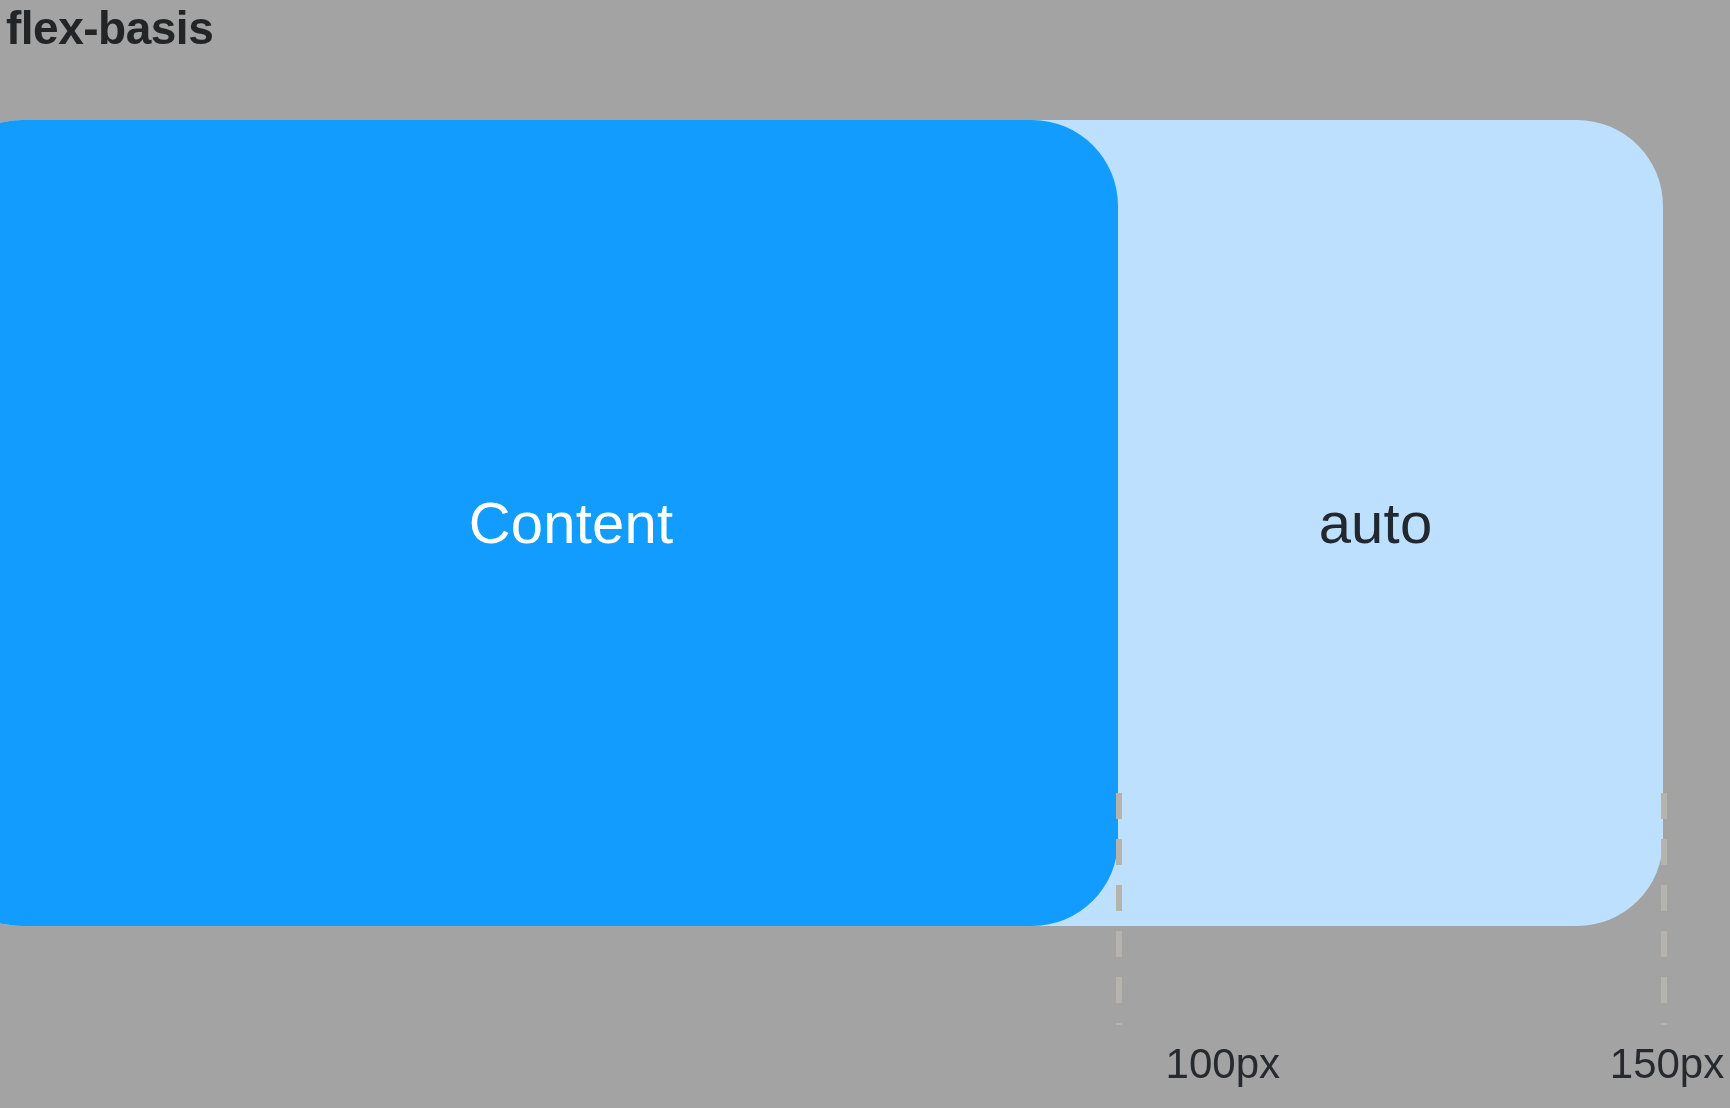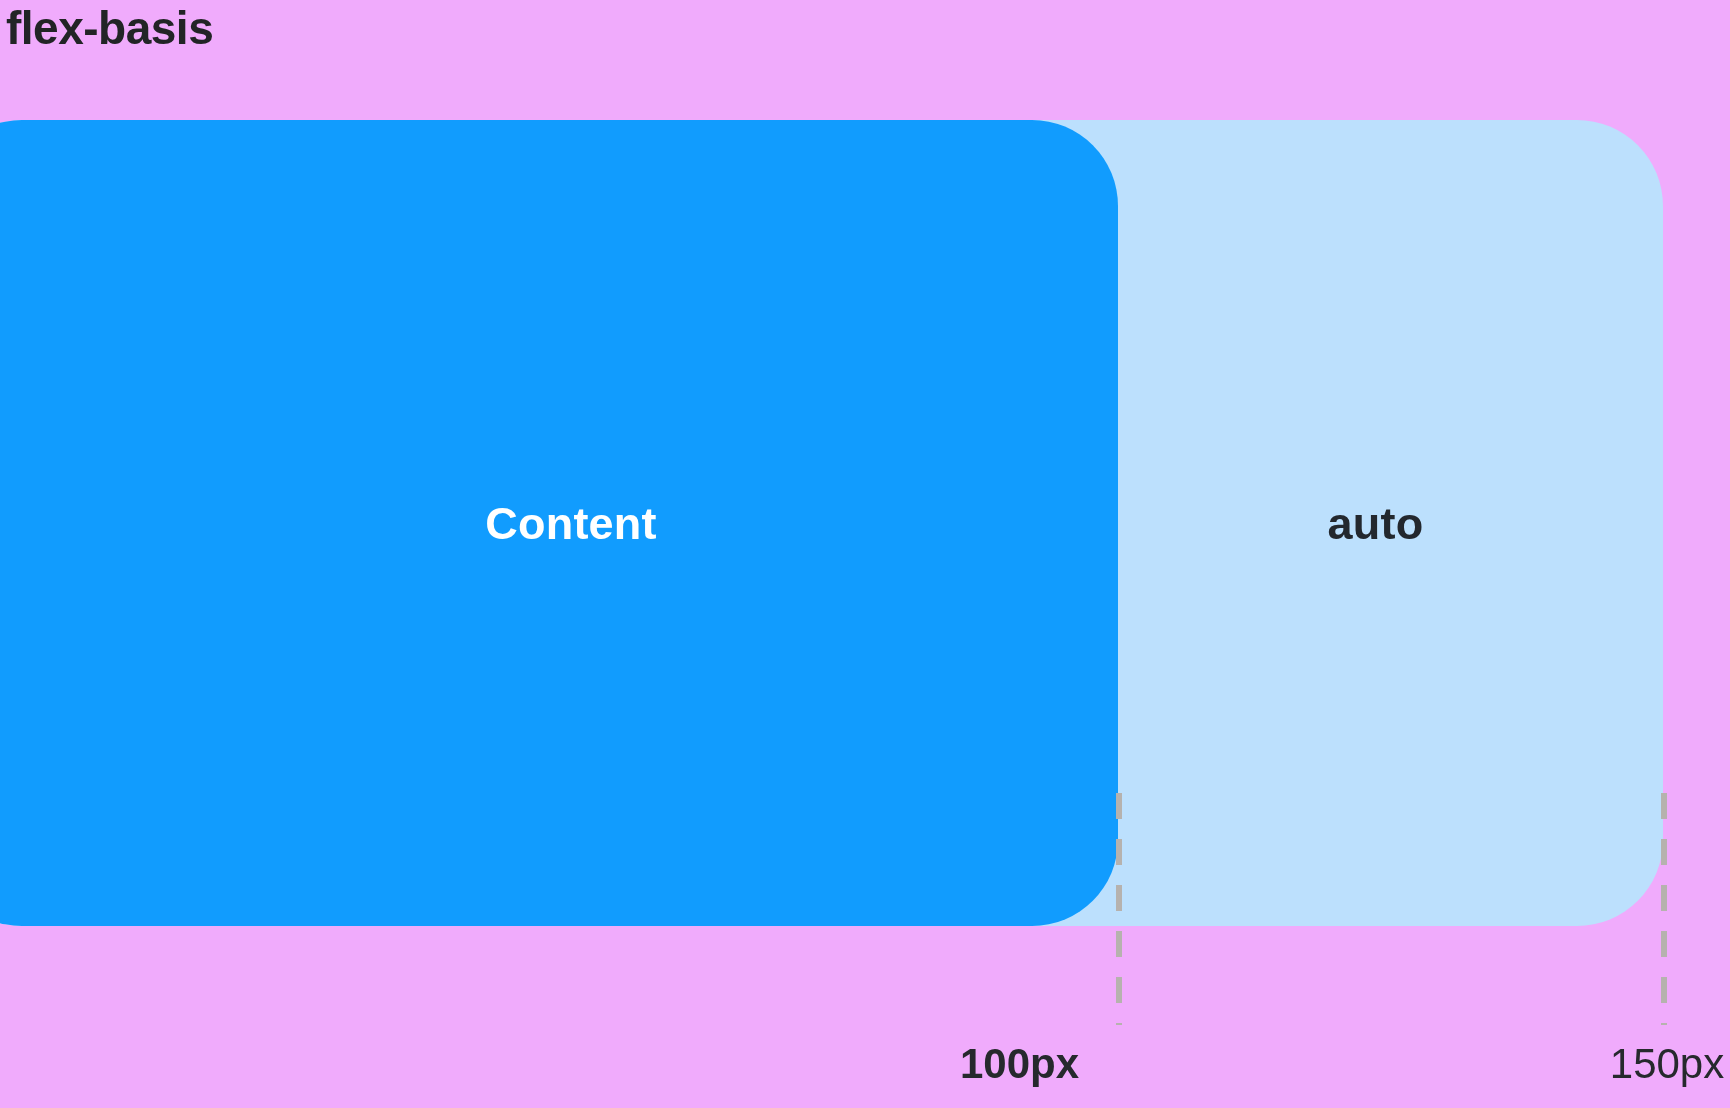--- a/index.html
+++ b/index.html
@@ -10,21 +10,21 @@
   }
   body {
     font-family: "Liberation Sans", sans-serif;
     -webkit-font-smoothing: antialiased;
   }
 
   .canvas {
     position: relative;
     width: 1730px;
     height: 1108px;
-    background: #f0abfc;
+    background: #a3a3a3;
     overflow: hidden;
   }
 
   
   .title {
     position: absolute;
     left: 6px;
     top: 2px;
     font-size: 46px;
     font-weight: 700;
@@ -60,22 +60,22 @@
     background: #bce0fd;
   }
 
   .box-content {
     left: 0;
     width: 1182px;     
     background: #119cfe;
   }
 
   .box-label {
-    font-size: 45px;
-    font-weight: 700;
+    font-size: 58px;
+    font-weight: 400;
     line-height: 1;
     letter-spacing: 0.2px;
     white-space: nowrap;
   }
 
   .box-content .box-label {
     color: #ffffff;
     position: relative;
     left: 44px;
   }
@@ -108,21 +108,21 @@
   .guide-label {
     position: absolute;
     top: 1043px;
     font-size: 42px;
     font-weight: 400;
     color: #26292d;
     line-height: 1;
     white-space: nowrap;
   }
 
-  .guide-label-100 { left: 960px; width: 320px; text-align: left; font-weight: bold; }
+  .guide-label-100 { left: 960px; width: 320px; text-align: right; }
   .guide-label-150 { left: 1508px; width: 318px; text-align: center; }
 </style>
 </head>
 <body>
 
 <div class="canvas">
 
   <div class="title">flex-basis</div>
 
   <div class="track">

